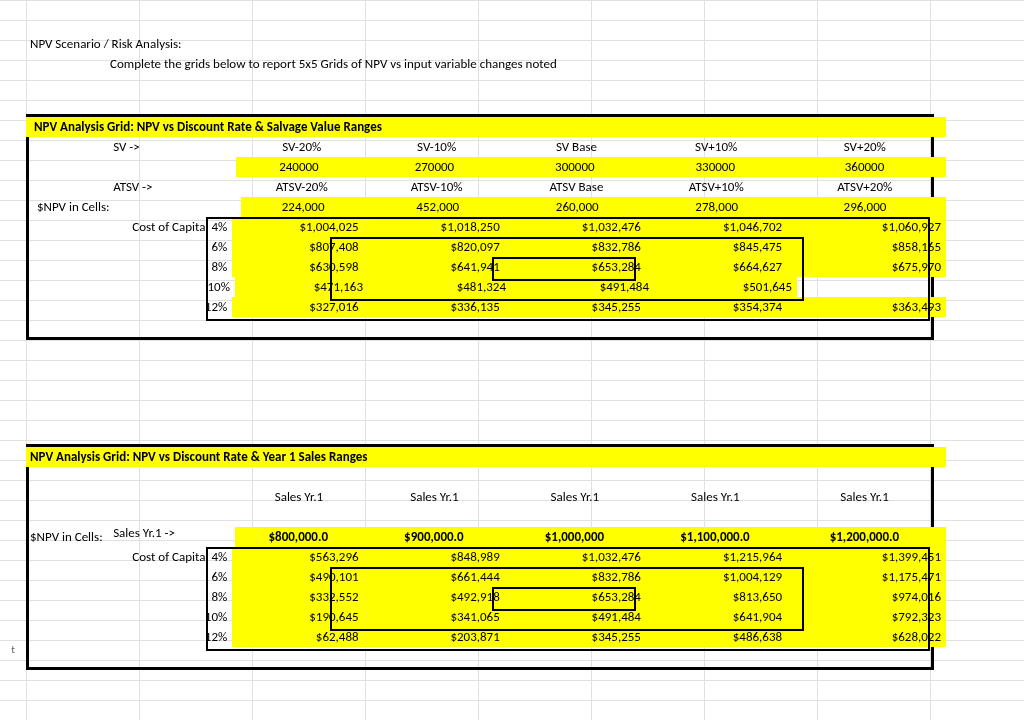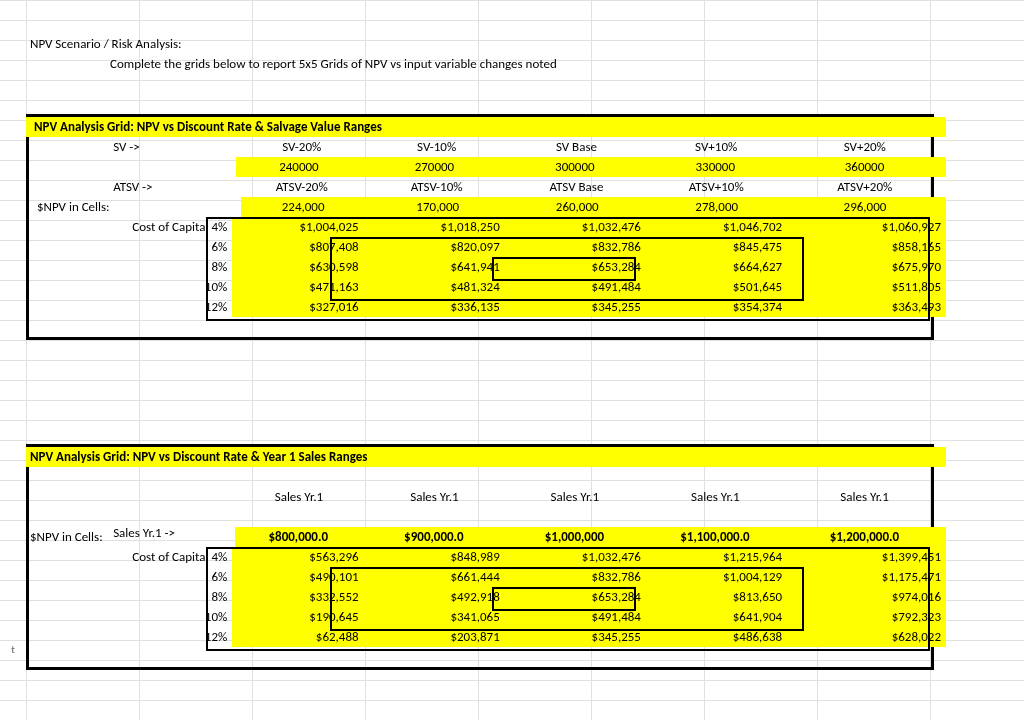--- a/index.html
+++ b/index.html
@@ -116,21 +116,21 @@
     <div class="cell c2 center">ATSV-20%</div>
     <div class="cell c3 center">ATSV-10%</div>
     <div class="cell c4 center">ATSV Base</div>
     <div class="cell c5 center">ATSV+10%</div>
     <div class="cell c6 center">ATSV+20%</div>
   </div>
   <div class="row" style="top:197px;">
     <div class="cell c0 left"></div>
     <div class="cell c1 left" style="margin-left:-80px; width:204px;">$NPV in Cells:</div>
     <div class="cell c2 center yellow">224,000</div>
-    <div class="cell c3 center yellow">170,000</div>
+    <div class="cell c3 center yellow">452,000</div>
     <div class="cell c4 center yellow">260,000</div>
     <div class="cell c5 center yellow">278,000</div>
     <div class="cell c6 center yellow">296,000</div>
   </div>
 
   <div class="row" style="top:217px;">
     <div class="cell" style="width:204px; text-align:right;">Cost of Capital 4%</div>
     <div class="cell c2 yellow">$1,004,025</div>
     <div class="cell c3 yellow">$1,018,250</div>
     <div class="cell c4 yellow">$1,032,476</div>
@@ -152,21 +152,20 @@
     <div class="cell c4 yellow">$653,284</div>
     <div class="cell c5 yellow">$664,627</div>
     <div class="cell c6 yellow">$675,970</div>
   </div>
   <div class="row" style="top:277px;">
     <div class="cell" style="width:204px; text-align:right;">10%</div>
     <div class="cell c2 yellow">$471,163</div>
     <div class="cell c3 yellow">$481,324</div>
     <div class="cell c4 yellow">$491,484</div>
     <div class="cell c5 yellow">$501,645</div>
-    <div class="cell c6 yellow">$511,805</div>
   </div>
   <div class="row" style="top:297px;">
     <div class="cell" style="width:204px; text-align:right;">12%</div>
     <div class="cell c2 yellow">$327,016</div>
     <div class="cell c3 yellow">$336,135</div>
     <div class="cell c4 yellow">$345,255</div>
     <div class="cell c5 yellow">$354,374</div>
     <div class="cell c6 yellow">$363,493</div>
   </div>
 

